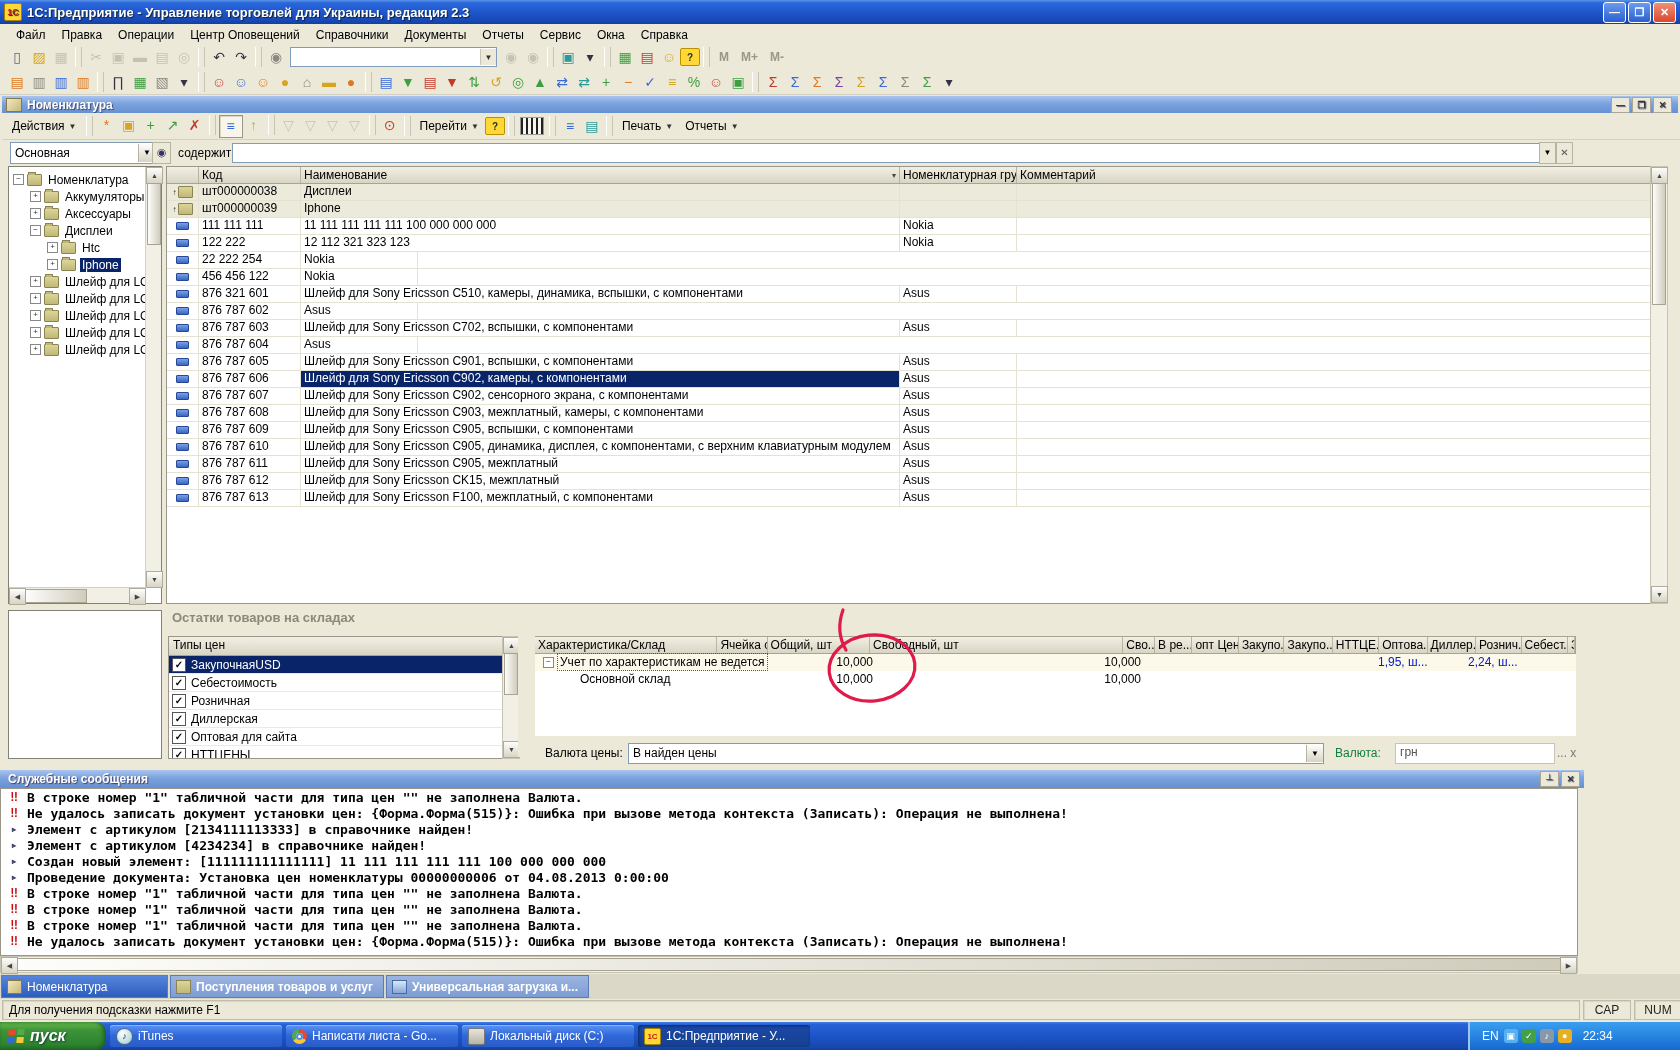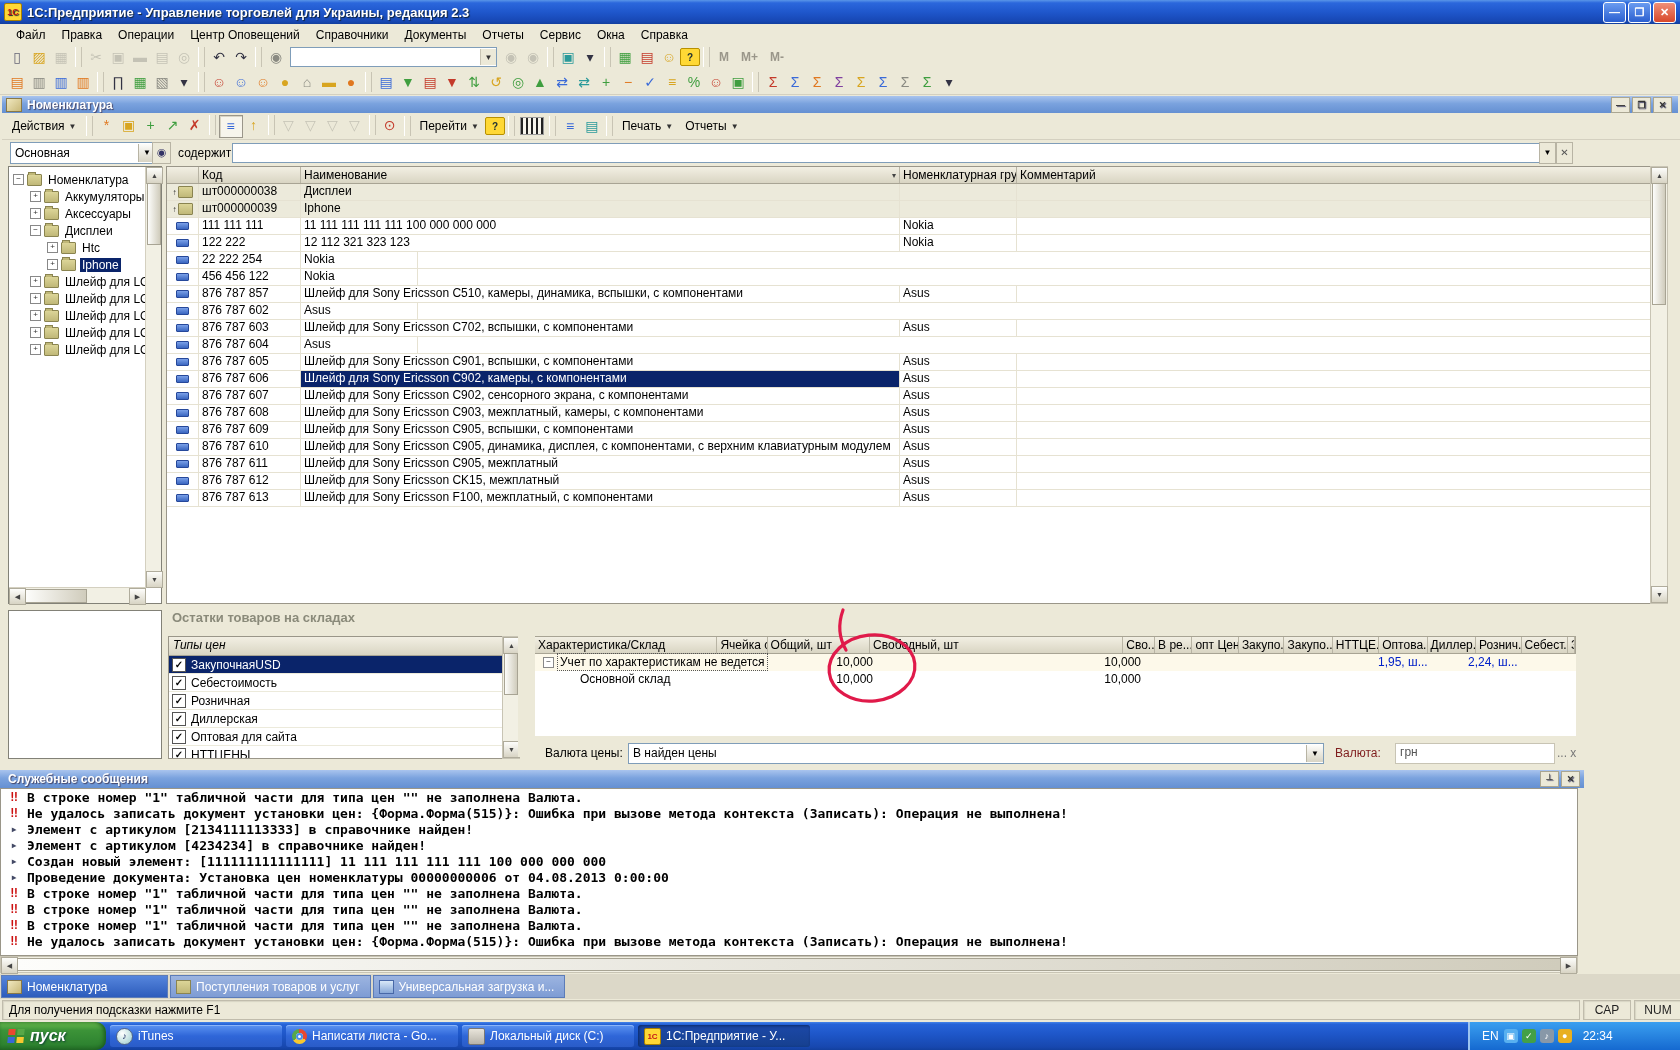--- a/index.html
+++ b/index.html
@@ -109,21 +109,21 @@
   .row-ico{width:11px;height:6px;background:linear-gradient(#7aa0e8,#3a66c0);border:1px solid #26489a;border-radius:1px;}
   .grp .row-ico{width:13px;height:10px;background:linear-gradient(#dcd598,#c0b878);border:1px solid #8a8450;}
   .grp .col-ico::before{content:"↑";font-size:8px;color:#222;margin-right:1px;}
   .sortmark{margin-left:auto;font-size:8px;color:#444;}
   #mt-vscroll{left:1650px;top:166px;width:16px;height:436px;background:#f2f0e4;border:1px solid #c8c4b4;}
 
   
   #leftbox{left:8px;top:610px;width:152px;height:147px;background:#fff;border:1px solid #828177;}
   #stock-title{left:172px;top:610px;font-weight:bold;color:#8a8a7a;font-size:13px;}
   #pricetypes{left:168px;top:636px;width:350px;height:121px;border:1px solid #9a9689;background:#fff;overflow:hidden;}
-  #pt-head{height:16px;background:linear-gradient(#f2efe3,#d9d5c3);border-bottom:1px solid #a8a494;padding:1px 4px;font-style:italic;}
+  #pt-head{height:16px;background:linear-gradient(#f2efe3,#d9d5c3);border-bottom:1px solid #a8a494;padding:1px 4px;}
   .pt-row{height:17px;display:flex;align-items:center;border-bottom:1px solid #eceadb;padding-left:3px;}
   .pt-row.sel{background:#0a246a;color:#fff;}
   .pt-check{width:12px;height:12px;background:#fff;border:1px solid #555;margin-right:5px;
     font-size:10px;line-height:11px;text-align:center;color:#000;flex:0 0 auto;}
   .pt-check.checked::before{content:"✓";font-weight:bold;}
   #pt-vscroll{position:absolute;right:0;top:16px;bottom:0;width:15px;background:#f2f0e4;border-left:1px solid #d4d0c0;}
 
   #stocktable{left:535px;top:636px;width:1041px;height:100px;background:#fff;}
   .s-head{display:flex;height:16px;background:linear-gradient(#f2efe3,#d9d5c3);
     border:1px solid #a8a494;border-left:none;}
@@ -143,21 +143,21 @@
   .s-free{position:absolute;left:342px;width:264px;text-align:right;}
   .s-opt{position:absolute;left:843px;width:88px;color:#0020c8;}
   .s-retail{position:absolute;left:933px;width:88px;color:#0020c8;}
 
   #currencyrow{left:535px;top:742px;width:1141px;height:22px;display:flex;align-items:center;}
   #cur-label{position:absolute;left:10px;}
   #cur-combo{position:absolute;left:93px;width:690px;height:19px;background:#fff;border:1px solid #7f9db9;
     display:flex;align-items:center;padding-left:4px;}
   #cur-combo .dd{margin-left:auto;width:16px;height:17px;background:linear-gradient(#fdfdfb,#d8d4c4);
     border-left:1px solid #b8b4a4;display:flex;align-items:center;justify-content:center;font-size:8px;}
-  #cur2-label{position:absolute;left:800px;color:#7f1d1d;}
+  #cur2-label{position:absolute;left:800px;color:#15803d;}
   #cur2-value{position:absolute;left:860px;width:150px;height:17px;border:1px solid #c8c4b4;background:#fff;
     padding:1px 4px;color:#555;}
   #cur-more{position:absolute;left:1022px;color:#777;}
   #stock-pt-scroll-gap{left:518px;top:636px;width:17px;height:121px;background:#ece9d8;}
 
   
   #annotation{left:820px;top:600px;width:140px;height:110px;pointer-events:none;}
 
   
   #msgtitle{left:0;top:770px;width:1576px;height:18px;
@@ -169,21 +169,21 @@
   .msg-line{height:16px;display:flex;align-items:center;white-space:nowrap;
     font-family:"DejaVu Sans Mono","Liberation Mono",monospace;font-size:13px;font-weight:bold;}
   .msg-marker{width:26px;text-align:center;flex:0 0 auto;font-size:12px;}
   .error .msg-marker{color:#cc1111;}
   .info .msg-marker{color:#444a66;}
   #msgscroll{left:0;top:956px;width:1576px;height:15px;background:#f2f0e4;border:1px solid #c8c4b4;}
 
   
   #mditabs{left:0;top:974px;width:1680px;height:24px;background:#dcd8c8;display:flex;align-items:flex-start;gap:2px;padding:1px 0 0 1px;}
   .mtab{height:21px;display:flex;align-items:center;gap:5px;padding:0 10px 0 5px;min-width:150px;
-    background:linear-gradient(180deg,#9cb4e0,#7e9cd4);color:#fff;font-size:12px;border:1px solid #5c7cb8;}
+    background:linear-gradient(180deg,#9cb4e0,#7e9cd4);color:#fff;font-size:12px;border:1px solid #5c7cb8;font-weight:bold;}
   .mtab.active{background:linear-gradient(180deg,#5585dc,#2d5cbc);font-weight:normal;}
   .mtab-ico{width:13px;height:12px;flex:0 0 auto;}
   .ico-doc{background:linear-gradient(135deg,#f0e8c0,#c8b878);border:1px solid #887848;}
   .ico-folder{background:linear-gradient(#dcd598,#c0b878);border:1px solid #8a8450;}
   .ico-load{background:linear-gradient(#d8e8f8,#88a8d8);border:1px solid #4868a8;}
 
   
   #statusbar{left:0;top:999px;width:1680px;height:22px;background:#ece9d8;display:flex;align-items:center;gap:3px;padding:0 2px;}
   .stcell{height:18px;border:1px solid #c0bcac;box-shadow:inset 1px 1px 1px #d8d4c4;display:flex;align-items:center;padding:0 6px;}
   #st-hint{flex:1;}
@@ -719,21 +719,21 @@
             <span class="row-ico"></span>
           </span>
         <span class="cell col-code">456 456 122</span>
         <span class="cell col-group">Nokia</span>
         <span class="cell col-comm"></span>
       </div>
         <div class="t-row">
         <span class="cell col-ico">
             <span class="row-ico"></span>
           </span>
-        <span class="cell col-code">876 787 857</span>
+        <span class="cell col-code">876 321 601</span>
         <span class="cell col-name">Шлейф для Sony Ericsson C510, камеры, динамика, вспышки, с компонентами</span>
         <span class="cell col-group">Asus</span>
         <span class="cell col-comm"></span>
       </div>
         <div class="t-row">
         <span class="cell col-ico">
             <span class="row-ico"></span>
           </span>
         <span class="cell col-code">876 787 602</span>
         <span class="cell col-group">Asus</span>

